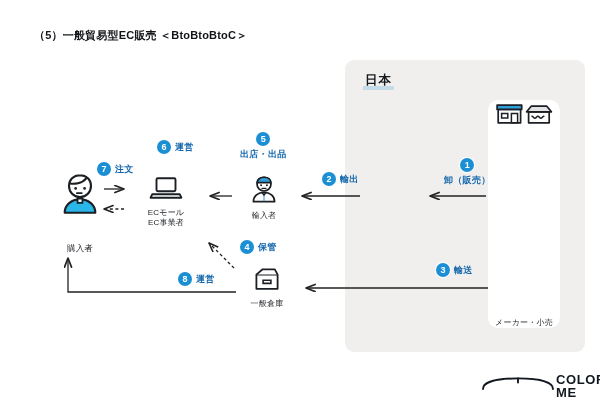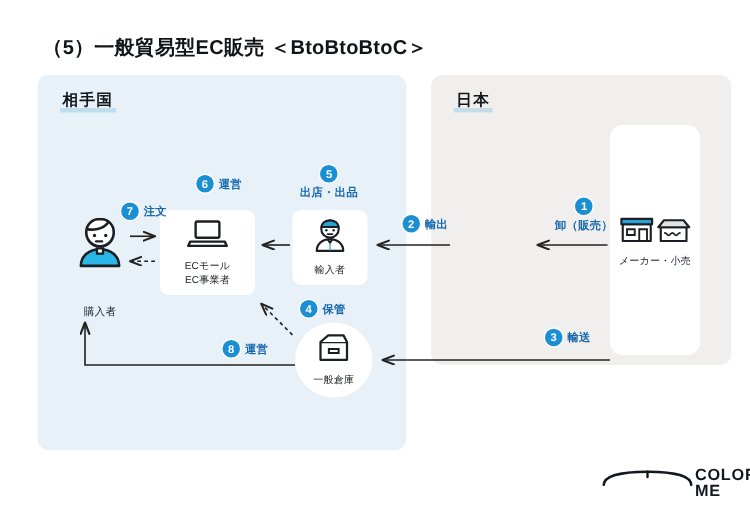--- a/index.html
+++ b/index.html
@@ -15,21 +15,21 @@
     width: 600px;
     height: 408px;
     background: #ffffff;
     overflow: hidden;
   }
   
   .page-title {
     position: absolute;
     left: 34px;
     top: 28px;
-    font-size: 16px;
+    font-size: 11px;
     font-weight: bold;
     color: #111418;
     letter-spacing: 0.2px;
     white-space: nowrap;
   }
   
   .panel {
     position: absolute;
     border-radius: 9px;
   }
@@ -37,21 +37,21 @@
     left: 30px;
     top: 60px;
     width: 295px;
     height: 300px;
     background: #e7f1f7;
   }
   #panel-japan {
     left: 345px;
     top: 60px;
     width: 240px;
-    height: 232px;
+    height: 292px;
     background: #f0efed;
   }
   .panel-label {
     position: absolute;
     left: 18px;
     top: 12px;
     font-size: 12.5px;
     font-weight: bold;
     color: #14181d;
     letter-spacing: 1px;
@@ -75,21 +75,21 @@
     color: #1b1f24;
     text-align: center;
     line-height: 1.28;
     letter-spacing: 0.2px;
     white-space: pre-line;
     margin-top: 3px;
   }
   #card-ecmall  { left: 128px; top: 168px; width: 76px; height: 68px; }
   #card-importer{ left: 234px; top: 168px; width: 60px; height: 60px; }
   #card-exporter{ left: 362px; top: 168px; width: 60px; height: 60px; }
-  #card-maker   { left: 488px; top: 100px; width: 72px; height: 184px; border-radius: 10px; }
+  #card-maker   { left: 488px; top: 100px; width: 72px; height: 228px; border-radius: 10px; justify-content: space-between; }
   #card-warehouse{
     left: 236px; top: 258px; width: 62px; height: 60px; border-radius: 50%;
   }
   
   #buyer-figure {
     position: absolute;
     left: 48px;
     top: 172px;
     width: 64px;
     display: flex;
@@ -169,23 +169,20 @@
     transform: scale(1, 0.95);
   }
 </style>
 </head>
 <body>
 
 <div id="canvas">
 
   <div class="page-title">（5）一般貿易型EC販売 ＜BtoBtoBtoC＞</div>
 
-  <div class="panel" id="panel-partner">
-    <div class="panel-label">相手国</div>
-  </div>
 
   <div class="panel" id="panel-japan">
     <div class="panel-label">日本</div>
   </div>
 
   <svg id="wires" viewBox="0 0 600 408">
     <defs>
       <marker id="ah" markerWidth="9" markerHeight="9" refX="7.6" refY="3.1" orient="auto">
         <path d="M0.6,0.4 L7.6,3.1 L0.6,5.8" fill="none" stroke="#222222" stroke-width="1.3" stroke-linecap="round" stroke-linejoin="round"></path>
       </marker>

